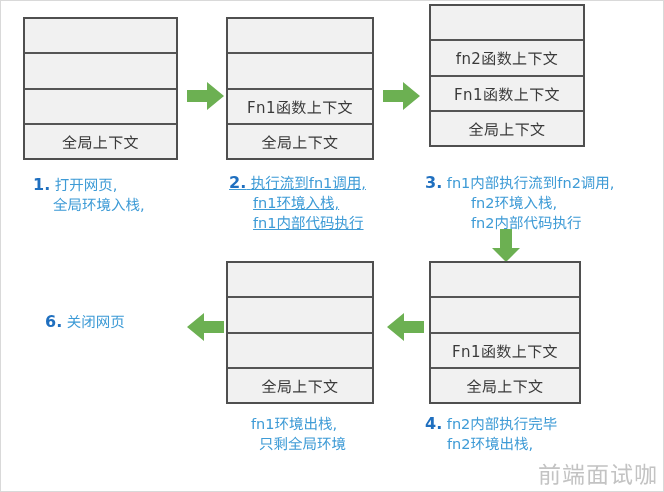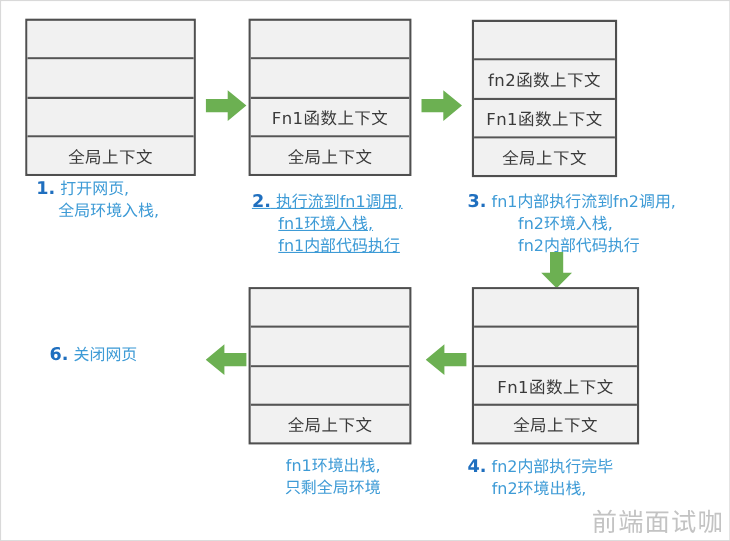--- a/index.html
+++ b/index.html
@@ -92,21 +92,21 @@
 <body>
 
 <div id="canvas">
 
   <div class="stack" style="left:22px; top:16px; width:155px; height:143px;">
     <div class="frame empty"></div>
     <div class="frame empty"></div>
     <div class="frame empty"></div>
     <div class="frame">全局上下文</div>
   </div>
-  <div class="caption" style="left:32px; top:160px;">
+  <div class="caption" style="left:32px; top:174px;">
     <span class="line first"><span class="num">1.</span>
       <span>打开网页,</span></span>
     <span class="line" style="padding-left:20px;text-align:center;">全局环境入栈,</span>
   </div>
 
   <div class="arrow" style="left:186px; top:80px;">
     <svg width="38" height="30" viewBox="0 0 38 30" aria-hidden="true">
       <polygon points="0,9 20,9 20,1 37,15 20,29 20,21 0,21" fill="#6cb052"></polygon>
     </svg>
   </div>
@@ -123,21 +123,21 @@
     <span class="line" style="padding-left:24px;">fn1环境入栈,</span>
     <span class="line" style="padding-left:24px;">fn1内部代码执行</span>
   </div>
 
   <div class="arrow" style="left:382px; top:80px;">
     <svg width="38" height="30" viewBox="0 0 38 30" aria-hidden="true">
       <polygon points="0,9 20,9 20,1 37,15 20,29 20,21 0,21" fill="#6cb052"></polygon>
     </svg>
   </div>
 
-  <div class="stack" style="left:428px; top:17px; width:132px; height:143px;">
+  <div class="stack" style="left:428px; top:3px; width:156px; height:143px;">
     <div class="frame empty"></div>
     <div class="frame">fn2函数上下文</div>
     <div class="frame">Fn1函数上下文</div>
     <div class="frame">全局上下文</div>
   </div>
   <div class="caption" style="left:424px; top:172px;">
     <span class="line first"><span class="num">3.</span>
       <span>fn1内部执行流到fn2调用,</span></span>
     <span class="line" style="padding-left:46px;">fn2环境入栈,</span>
     <span class="line" style="padding-left:46px;">fn2内部代码执行</span>
@@ -167,21 +167,21 @@
     </svg>
   </div>
 
   <div class="stack" style="left:225px; top:260px; width:148px; height:143px;">
     <div class="frame empty"></div>
     <div class="frame empty"></div>
     <div class="frame empty"></div>
     <div class="frame">全局上下文</div>
   </div>
   <div class="caption" style="left:228px; top:413px;">
-    <span class="line" style="padding-left:22px;text-align:right;">fn1环境出栈,</span>
+    <span class="line" style="padding-left:22px;">fn1环境出栈,</span>
     <span class="line" style="padding-left:30px;">只剩全局环境</span>
   </div>
 
   <div class="arrow" style="left:186px; top:311px;">
     <svg width="38" height="30" viewBox="0 0 38 30" aria-hidden="true">
       <polygon points="37,9 17,9 17,1 0,15 17,29 17,21 37,21" fill="#6cb052"></polygon>
     </svg>
   </div>
 
   <div class="caption" style="left:44px; top:311px;">

